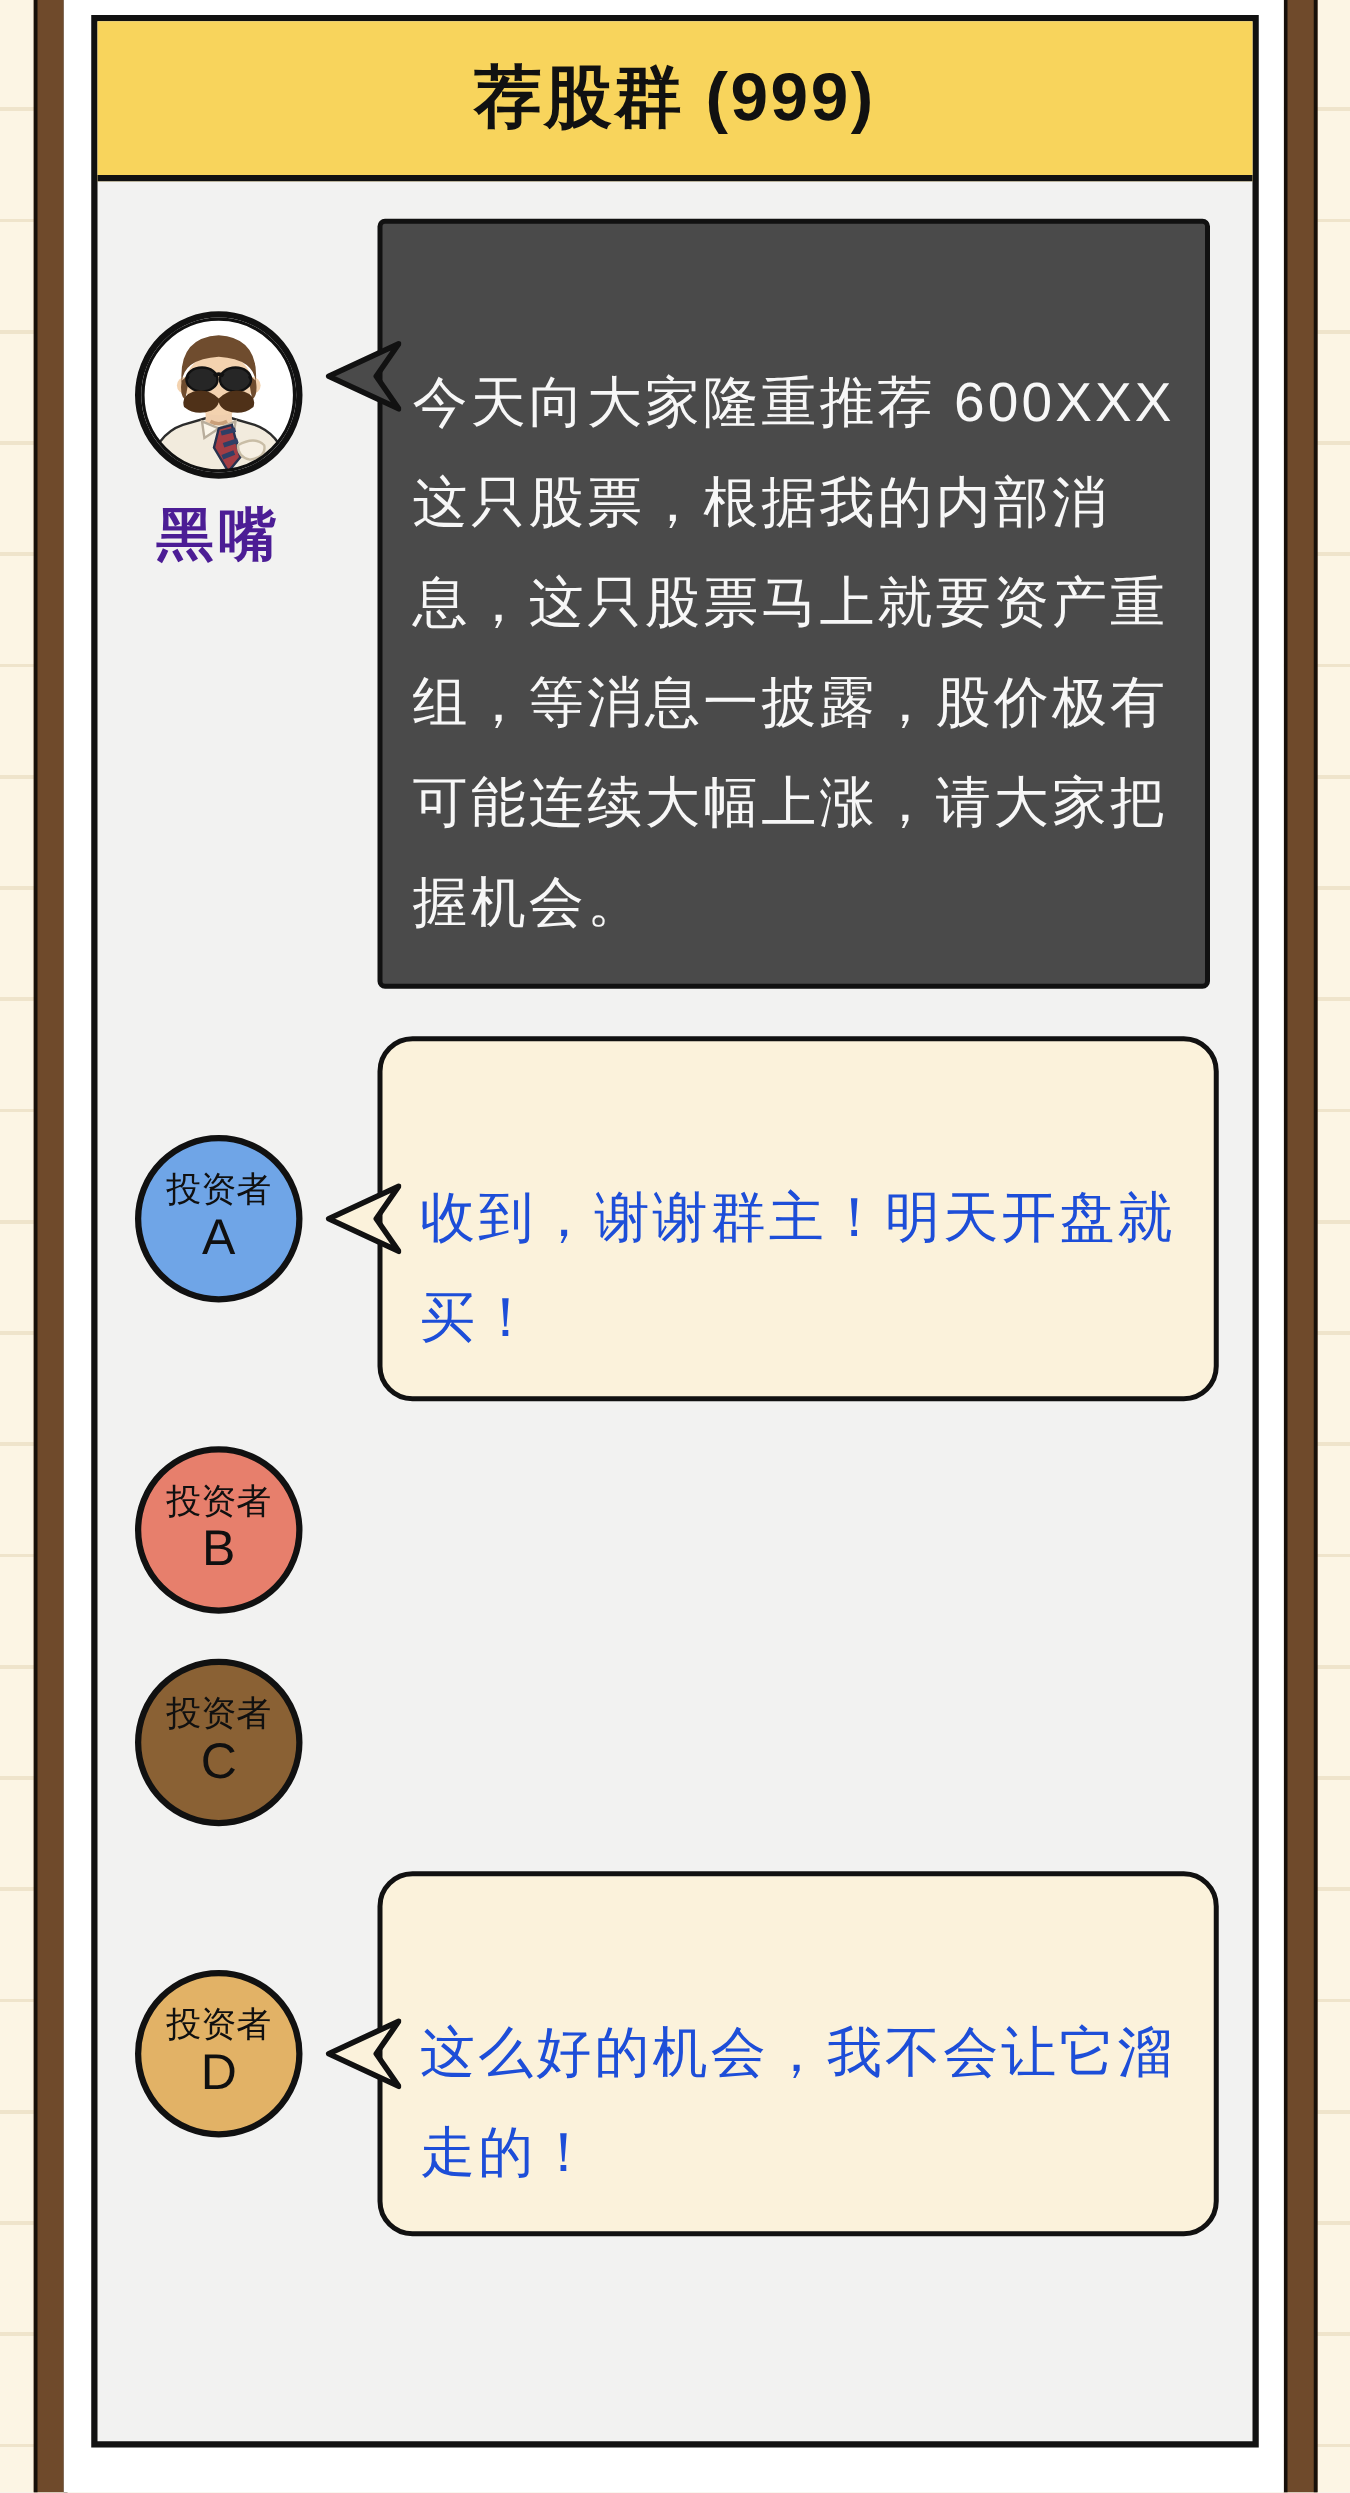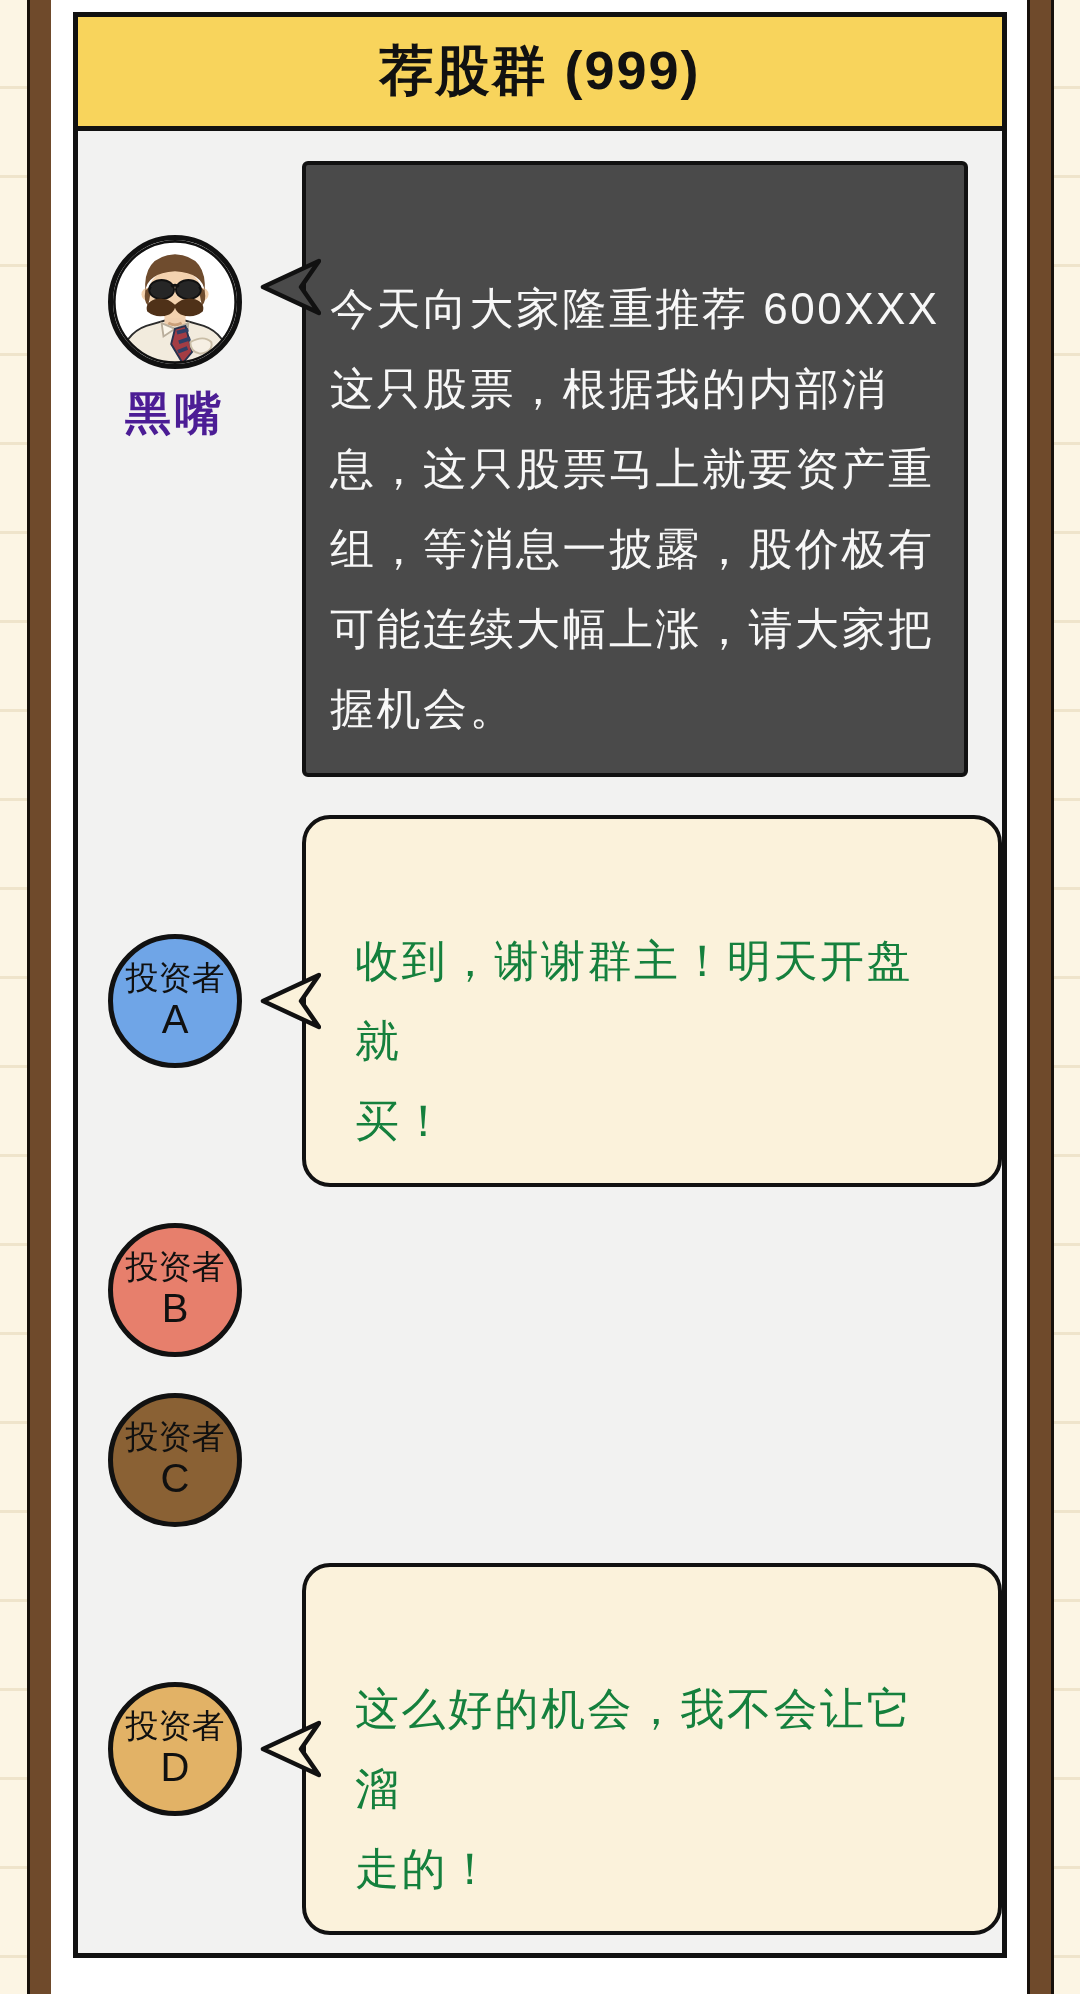--- a/index.html
+++ b/index.html
@@ -18,53 +18,53 @@
   .bar.left{left:27px;}
   .bar.right{left:1027px;}
   
   .sheet{position:absolute;left:51px;right:53px;top:0;bottom:0;background:#ffffff;}
   
   .panel{
     position:absolute;left:73px;top:12px;width:934px;height:1946px;
     border:5px solid #111;background:#f2f2f1;box-sizing:border-box;
   }
   .header{
-    height:114px;background:#f8d45c;border-bottom:5px solid #111;
+    height:128px;background:#f8d45c;border-bottom:5px solid #111;
     display:flex;align-items:center;justify-content:center;box-sizing:border-box;
   }
   .header .title{
     font-size:54px;font-weight:bold;color:#111;letter-spacing:2px;
   }
   .chat{
     padding:30px 0 0 26px;overflow:hidden;height:calc(100% - 114px);box-sizing:border-box;
   }
   .row{display:flex;align-items:center;margin-bottom:36px;}
   .row.first{align-items:flex-start;margin-bottom:38px;}
   .avatar-col{
     width:142px;flex:0 0 142px;display:flex;flex-direction:column;align-items:center;
   }
   .row.first .avatar-col{margin-top:74px;}
   .avatar{
     width:124px;height:124px;border-radius:50%;border:5px solid #111;
     display:flex;flex-direction:column;align-items:center;justify-content:center;
     box-sizing:content-box;
   }
-  .avatar .aline1{font-size:33px;color:#101010;line-height:1.08;letter-spacing:0;}
+  .avatar .aline1{font-size:28px;color:#101010;line-height:1.08;letter-spacing:0;}
   .avatar .aline2{font-size:40px;color:#101010;line-height:1.15;}
   .avatar.photo{background:#fff;overflow:hidden;position:relative;}
   .avatar.photo svg{position:absolute;left:-5px;top:-5px;}
   .sender-name{margin-top:14px;font-size:46px;font-weight:600;color:#4c1d95;letter-spacing:4px;}
   .bubble{
     position:relative;margin-left:56px;box-sizing:border-box;
     width:max-content;max-width:700px;
     border:4px solid #111;border-radius:28px;
     font-size:44px;line-height:80px;letter-spacing:2.5px;
     white-space:pre-line;
   }
-  .bubble.cream{background:#fbf2db;color:#15803d;padding:22px 49px;}
+  .bubble.cream{background:#fbf2db;color:#1d4ed8;padding:22px 30px;}
   .bubble.dark{background:#4a4a4a;color:#f7f7f7;padding:24px 24px;border-radius:6px;}
   .tail{position:absolute;left:-49px;width:64px;height:60px;}
   .tail.center{top:50%;transform:translateY(-50%);}
   .tail.upper{top:92px;}
   .tail polygon{stroke:#111;stroke-width:4.5;stroke-linejoin:round;}
   .tail.cream-fill polygon{fill:#fbf2db;}
   .tail.dark-fill polygon{fill:#4a4a4a;}
 </style>
 </head>
 <body>

